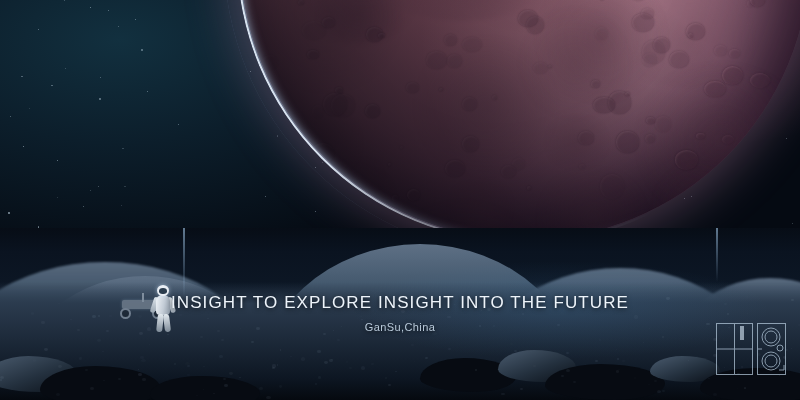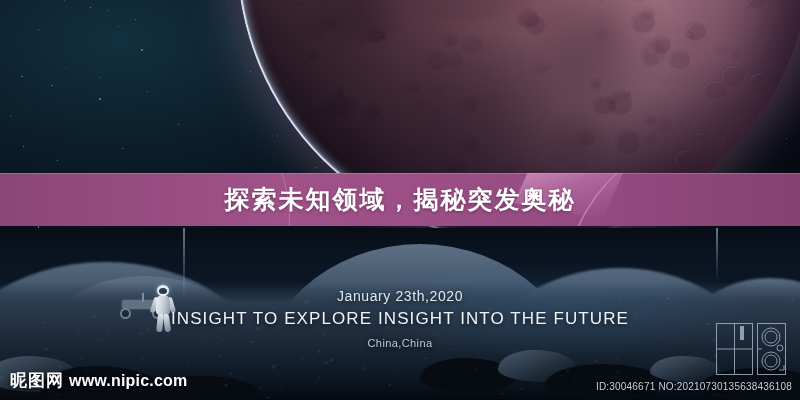--- a/index.html
+++ b/index.html
@@ -659,52 +659,38 @@
     <div class="a-arm l"></div>
     <div class="a-arm r"></div>
     <div class="a-body"></div>
     <div class="a-leg l"></div>
     <div class="a-leg r"></div>
     <div class="a-helmet"></div>
     <div class="a-visor"></div>
   </div>
 
 
-  <div class="band">
-    <div class="band-tint"></div>
-    <div class="band-arc2"></div>
-    <div class="band-limb"></div>
-    <div class="band-arc"></div>
-    <div class="band-edge-top"></div>
-    <div class="band-text">探索未知领域，揭秘突发奥秘</div>
-  </div>
 
   <div class="caption">
-    <div class="cap-date">January  23th,2020</div>
     <div class="cap-main">INSIGHT TO EXPLORE INSIGHT INTO THE FUTURE</div>
-    <div class="cap-place">China,China</div>
+    <div class="cap-place">GanSu,China</div>
   </div>
 
   <div class="hud">
     <svg width="70" height="52" viewBox="0 0 70 52" fill="none" stroke="#b9cee0" stroke-width="1" opacity="0.95">
       <rect x="0.5" y="0.5" width="36" height="51"></rect>
       <line x1="18.5" y1="0.5" x2="18.5" y2="51.5"></line>
       <line x1="0.5" y1="26" x2="36.5" y2="26"></line>
       <rect x="24" y="3" width="4" height="14" fill="#cfe0ee" stroke="none" opacity="0.9"></rect>
       <rect x="41.5" y="0.5" width="28" height="51"></rect>
       <circle cx="55" cy="14" r="9"></circle>
       <circle cx="55" cy="14" r="6"></circle>
       <circle cx="55" cy="38" r="9"></circle>
       <circle cx="55" cy="38" r="6"></circle>
       <circle cx="64" cy="25" r="3"></circle>
       <path d="M63 47 l5 0 l0 -5"></path>
       <line x1="41.5" y1="26" x2="46" y2="26"></line>
     </svg>
   </div>
 
-  <div class="watermark">
-    <span class="wm-cn">昵图网</span>
-    <span class="wm-url">www.nipic.com</span>
-  </div>
-
-  <div class="idline">ID:30046671 NO:20210730135638436108</div>
+
 
 </div>
 
 </body></html>

